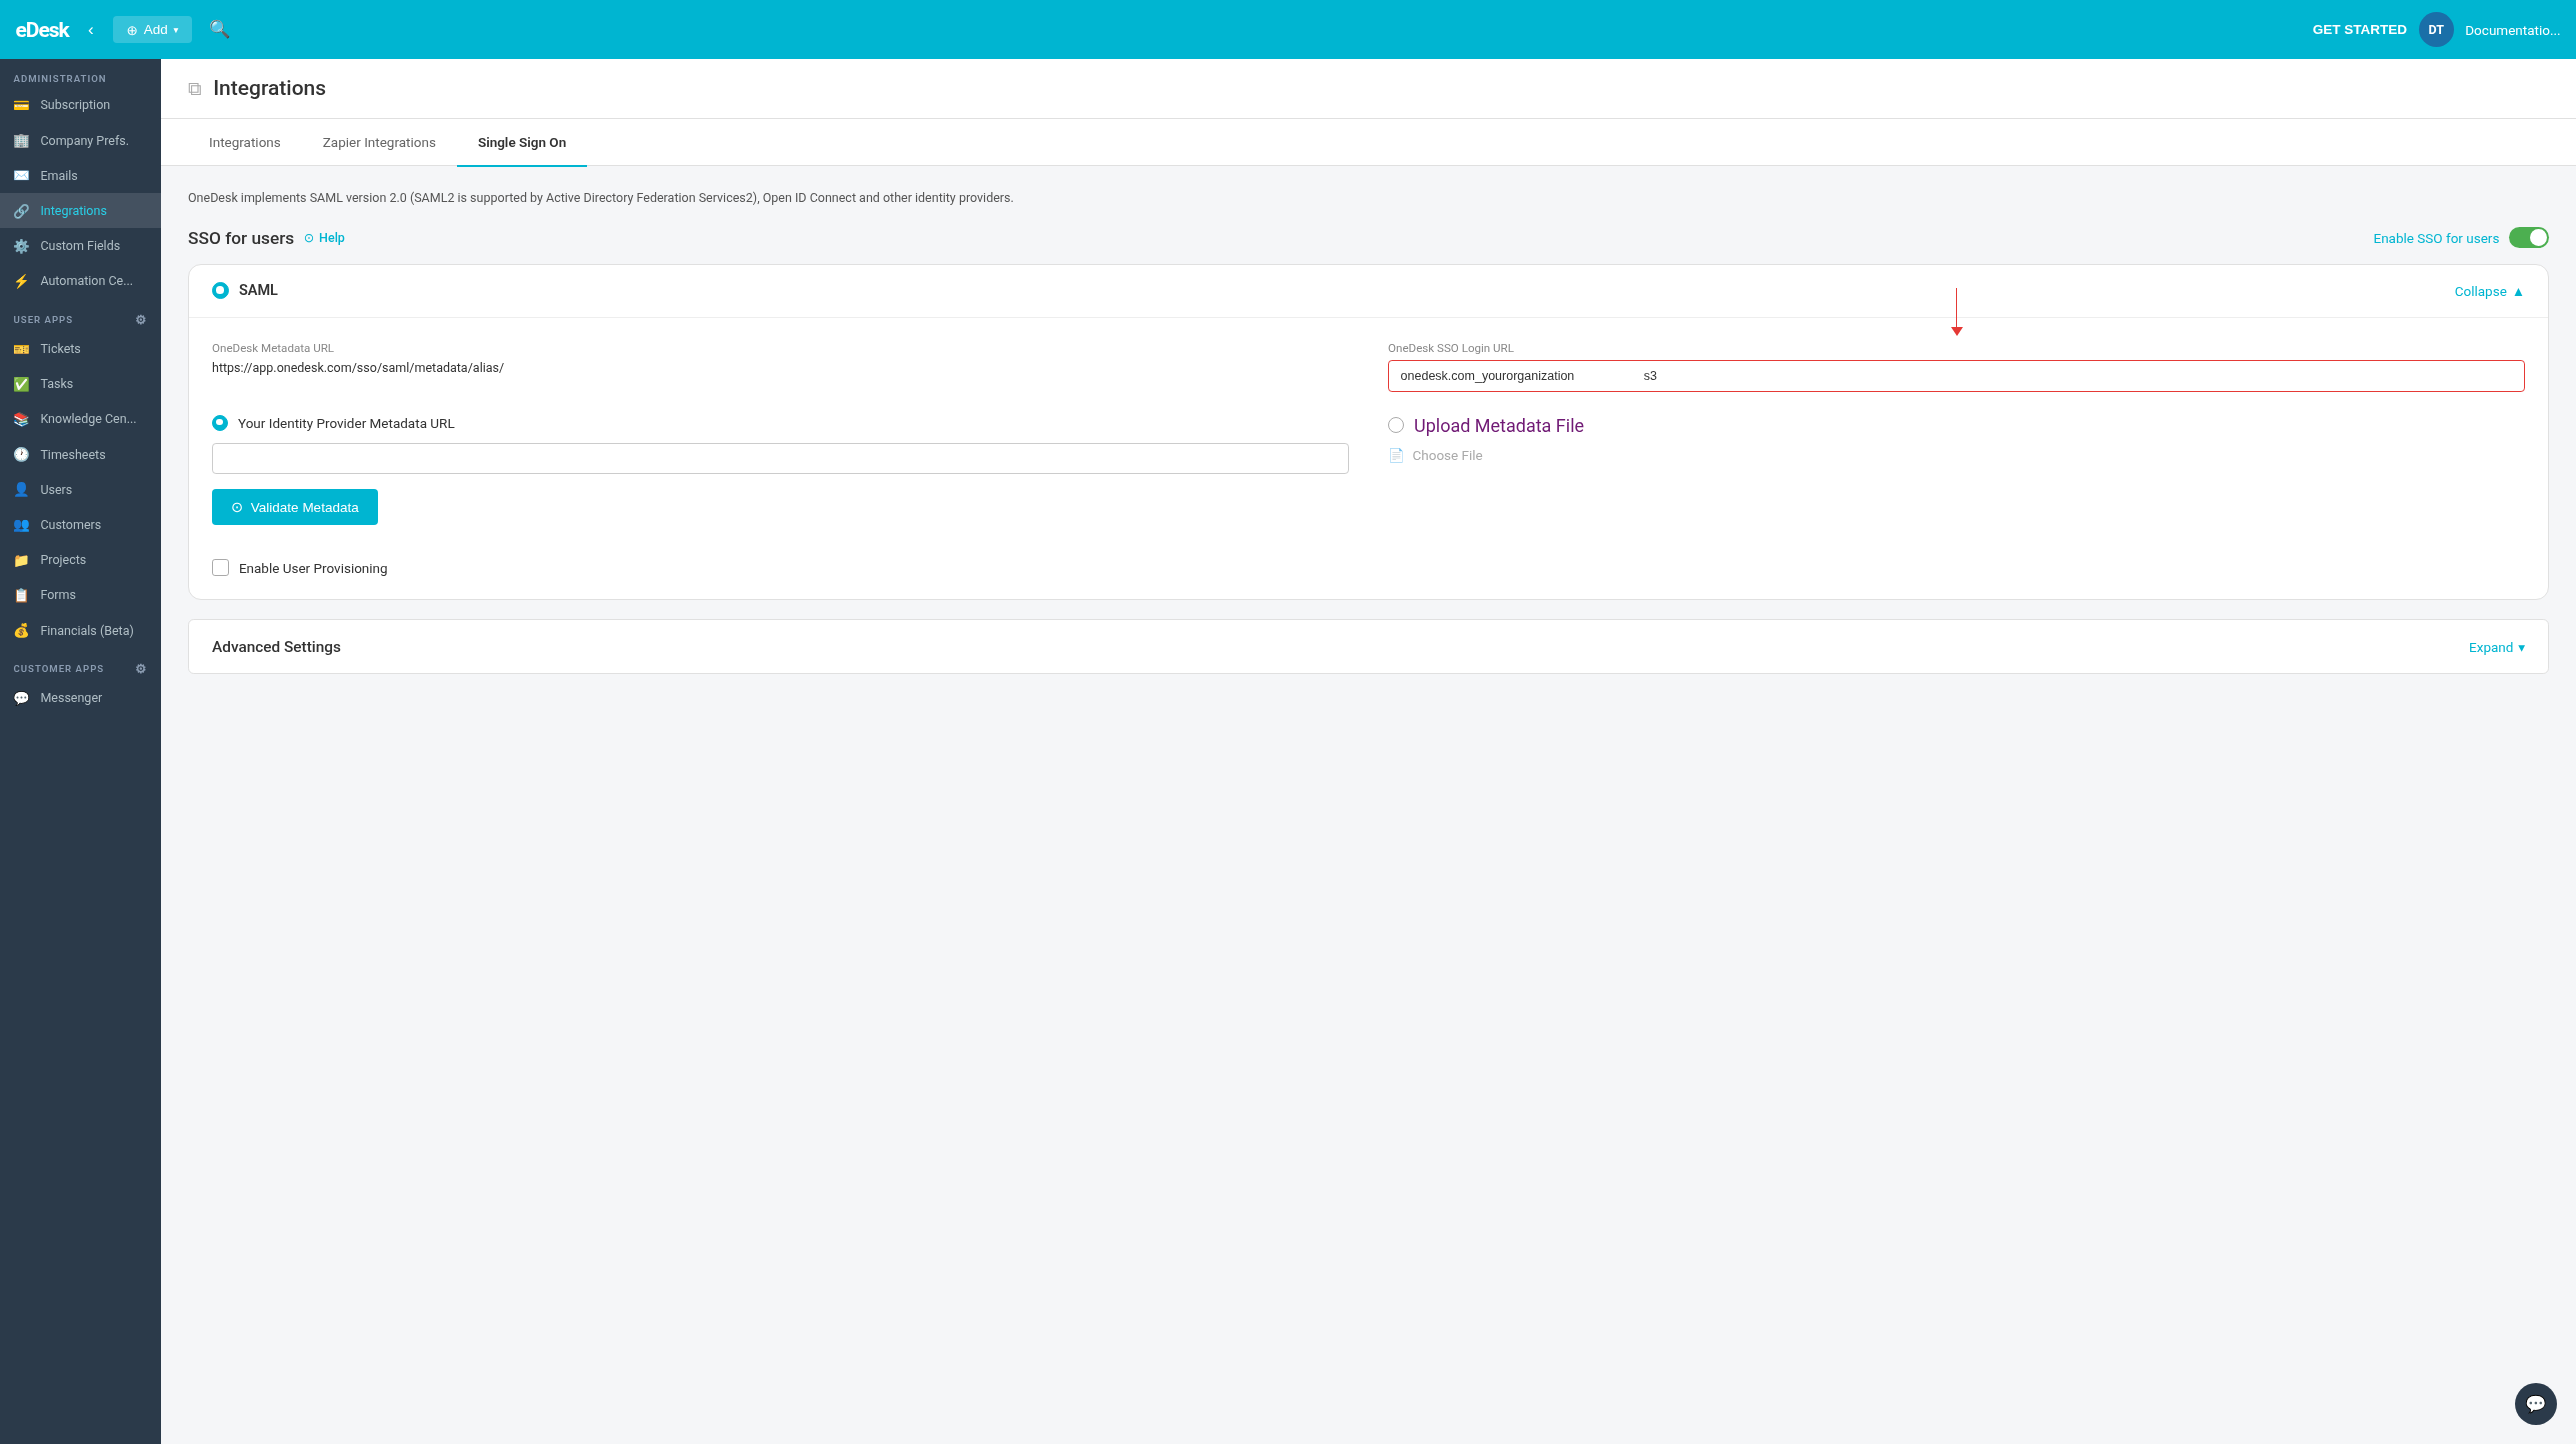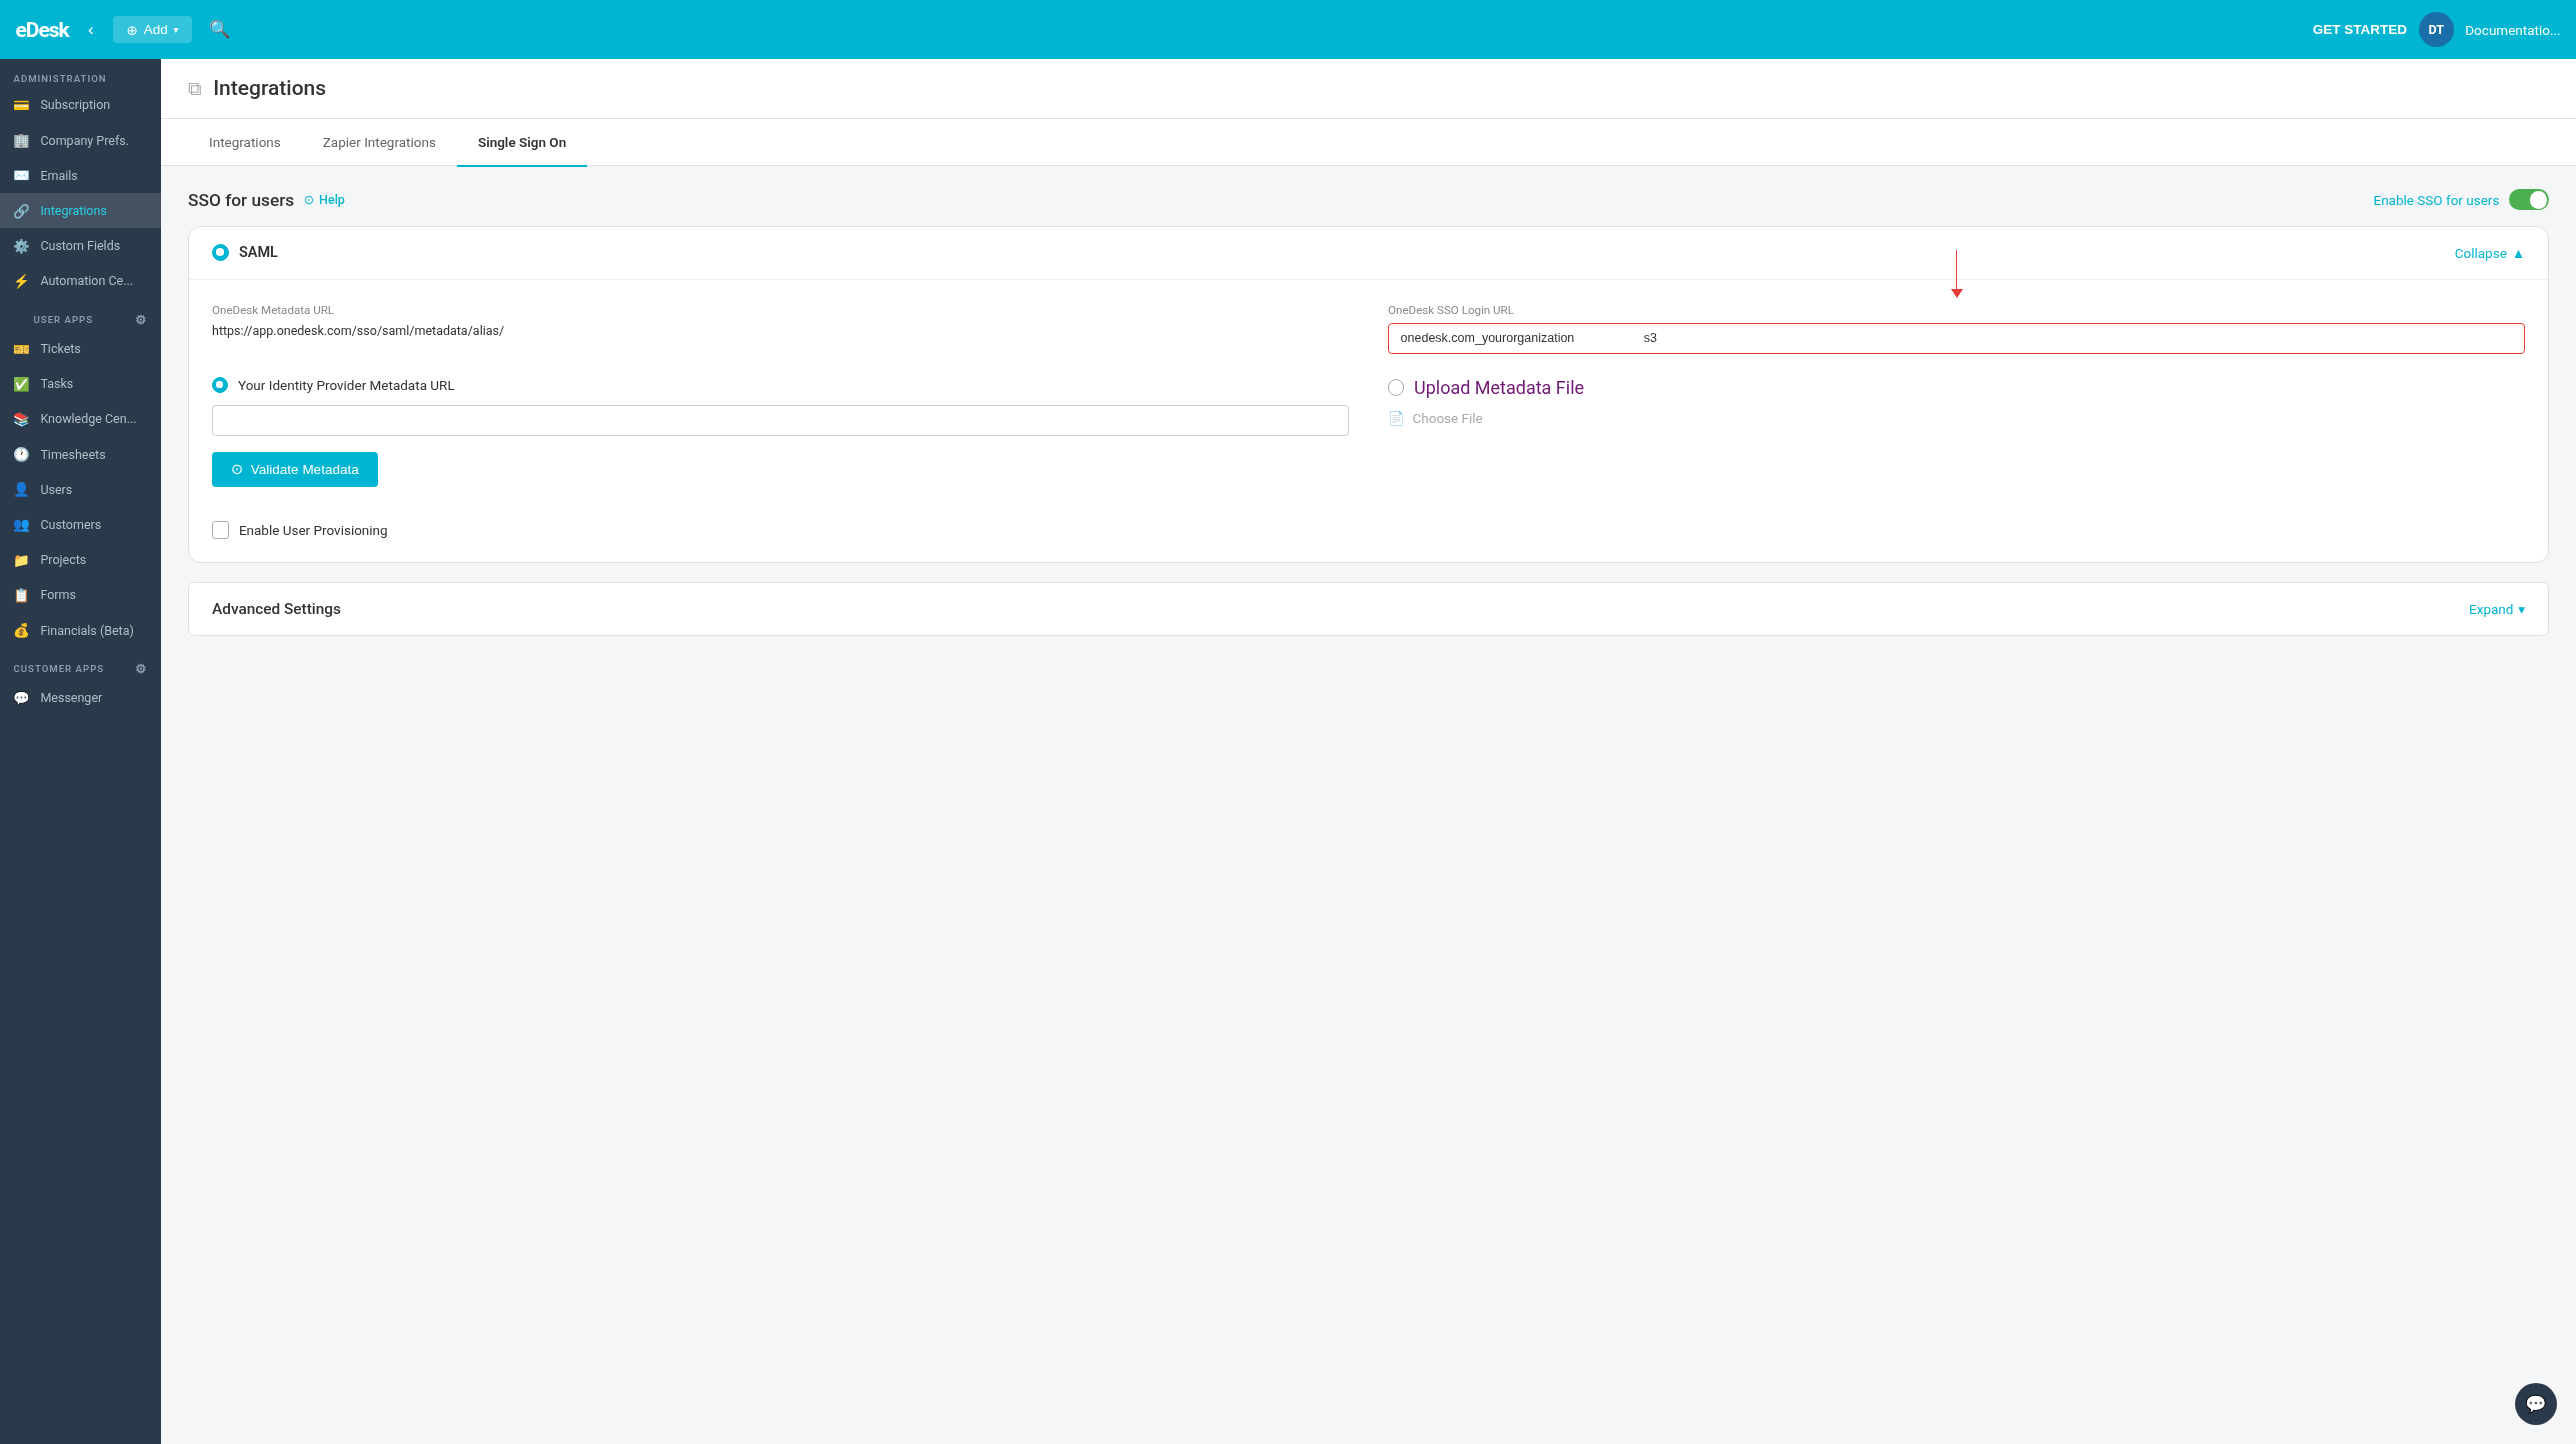--- a/index.html
+++ b/index.html
@@ -149,21 +149,21 @@
       </div>
       <div class="sidebar-item">
         <span class="icon">⚙️</span>
         <span>Custom Fields</span>
       </div>
       <div class="sidebar-item">
         <span class="icon">⚡</span>
         <span>Automation Ce...</span>
       </div>
 
-      <div class="sidebar-section-label" style="display:flex;align-items:center;justify-content:space-between;margin-left:20px;">
+      <div class="sidebar-section-label" style="display:flex;align-items:center;justify-content:space-between;">
         <span>USER APPS</span>
         <span class="sidebar-gear">⚙</span>
       </div>
 
       <div class="sidebar-item">
         <span class="icon">🎫</span>
         <span>Tickets</span>
       </div>
       <div class="sidebar-item">
         <span class="icon">✅</span>
@@ -222,20 +222,21 @@
         <div class="tab">
           <span>Zapier Integrations</span>
         </div>
         <div class="tab active">
           <span>Single Sign On</span>
         </div>
       </div>
 
       <div class="content-body">
 
+        <p class="description-text">OneDesk implements SAML version 2.0 (SAML2 is supported by Active Directory Federation Services2), Open ID Connect and other identity providers.</p>
 
         <div class="sso-section-header">
           <div class="sso-title">
             <span>SSO for users</span>
             <div class="help-link">
               <span>⊙</span>
               <span>Help</span>
             </div>
           </div>
           <div class="enable-sso-group">

